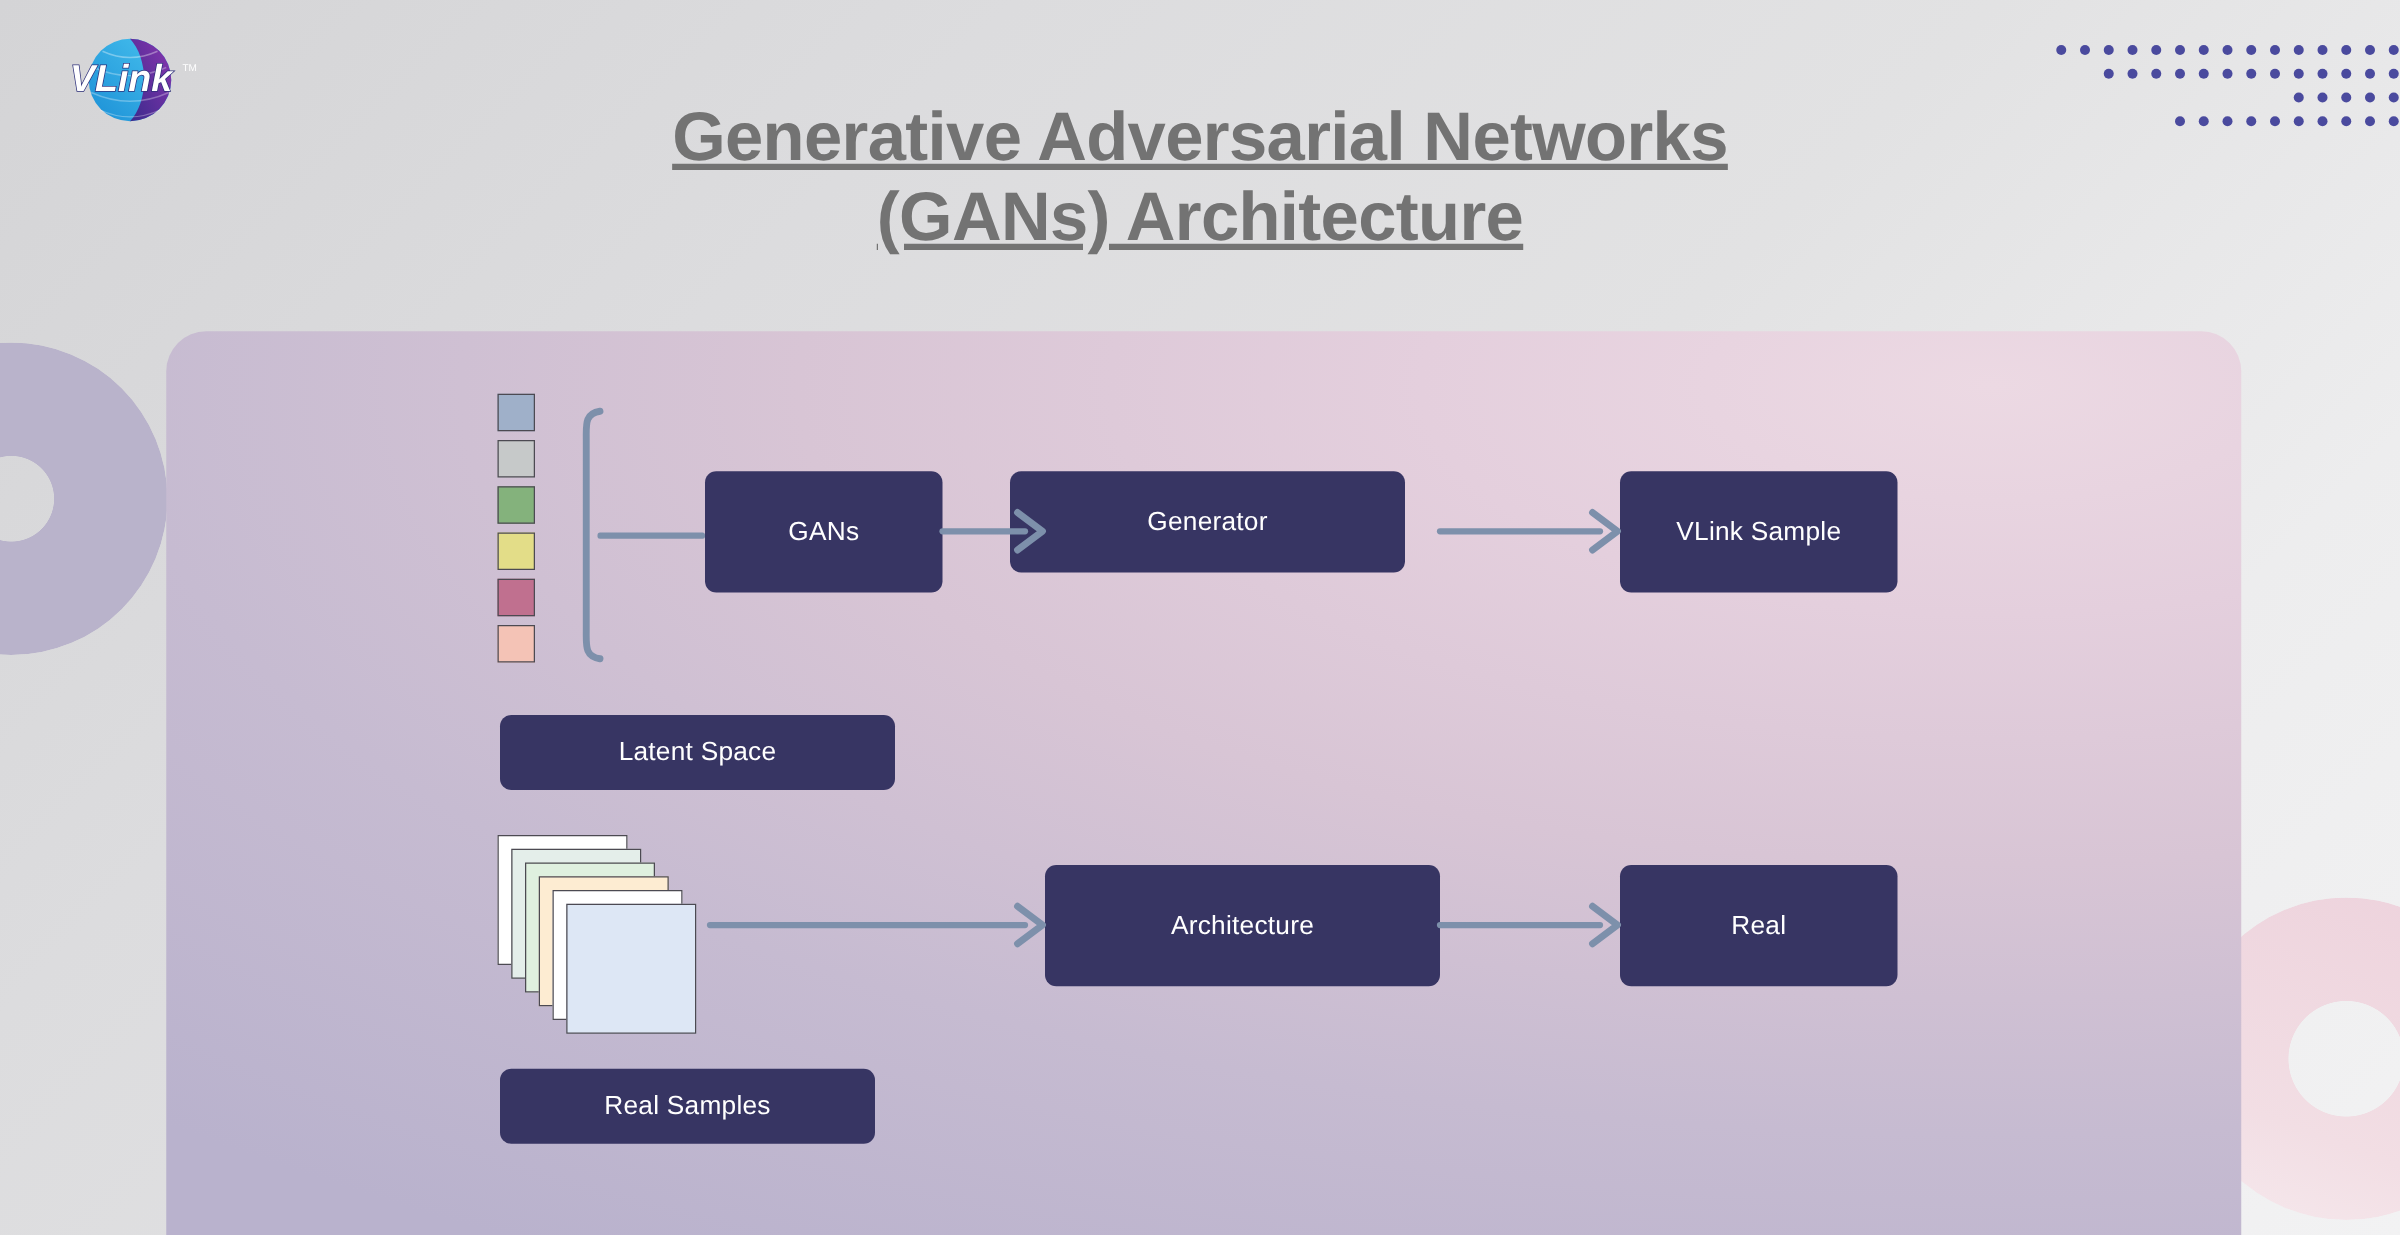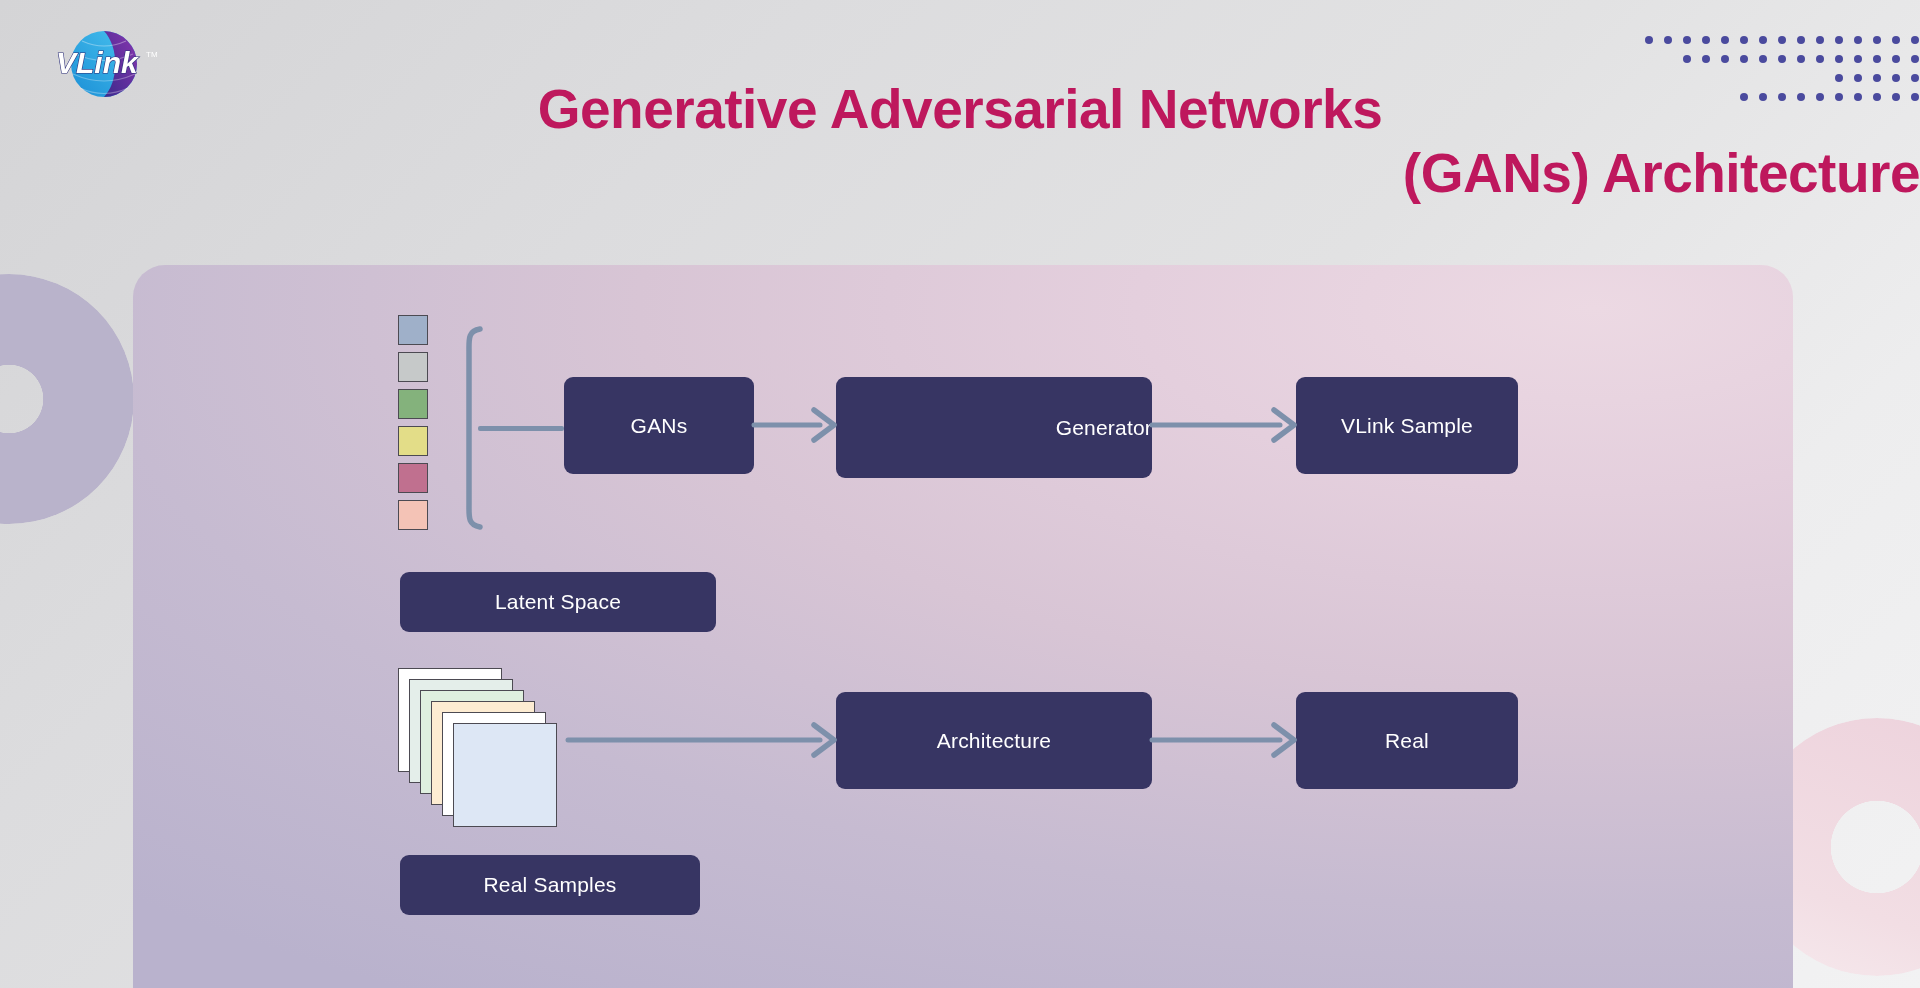--- a/index.html
+++ b/index.html
@@ -24,24 +24,25 @@
             mask:radial-gradient(circle at 50% 50%, transparent 0 46px, #000 46.5px);
   }
 
   
   #logo{position:absolute;left:42px;top:24px;width:124px;height:82px;}
   #logo svg{display:block;}
 
   
   #title{
     position:absolute;left:0;right:0;top:40px;text-align:center;
-    color:#be185d;font-weight:bold;font-size:55px;line-height:1.17;
+    color:#737373;font-weight:bold;font-size:55px;line-height:1.17;
     letter-spacing:-0.5px;
-  }
-  #title .l2{display:block;text-align:right;}
+    text-decoration:underline;
+  }
+  #title .l2{display:block;}
 
   
   #dot-grid{position:absolute;left:1645px;top:30px;}
   .dot-row{display:flex;height:19px;align-items:center;}
   .dot{width:8px;height:8px;border-radius:50%;background:#4a4a9e;margin-right:11px;}
   .dot.sp{background:transparent;}
 
   
   #panel{
     position:absolute;left:133px;top:265px;width:1660px;height:723px;
@@ -60,21 +61,21 @@
   
   #latent-connector{position:absolute;left:478px;top:426px;width:86px;height:5px;background:#7d90ab;border-radius:2px;}
 
   
   .node-box{
     position:absolute;background:#373563;border-radius:9px;
     color:#ffffff;display:flex;align-items:center;justify-content:center;
     font-size:21px;letter-spacing:.2px;
   }
   #box-noise{left:564px;top:377px;width:190px;height:97px;}
-  #box-generator{left:836px;top:377px;width:316px;height:101px;justify-content:flex-end;}
+  #box-generator{left:808px;top:377px;width:316px;height:81px;}
   #box-fake{left:1296px;top:377px;width:222px;height:97px;}
   #box-latent-label{left:400px;top:572px;width:316px;height:60px;}
   #box-discriminator{left:836px;top:692px;width:316px;height:97px;}
   #box-real{left:1296px;top:692px;width:222px;height:97px;}
   #box-real-label{left:400px;top:855px;width:300px;height:60px;}
 
   
   .arrow{position:absolute;height:34px;}
   .arrow svg{display:block;overflow:visible;}
   #arrow-noise-gen{left:754px;top:408px;width:86px;}

